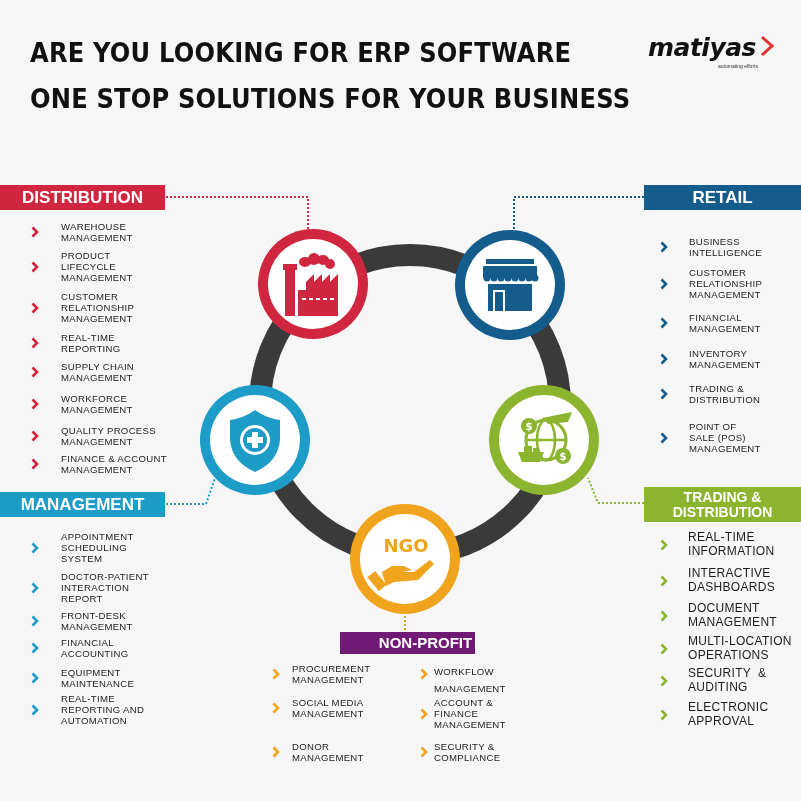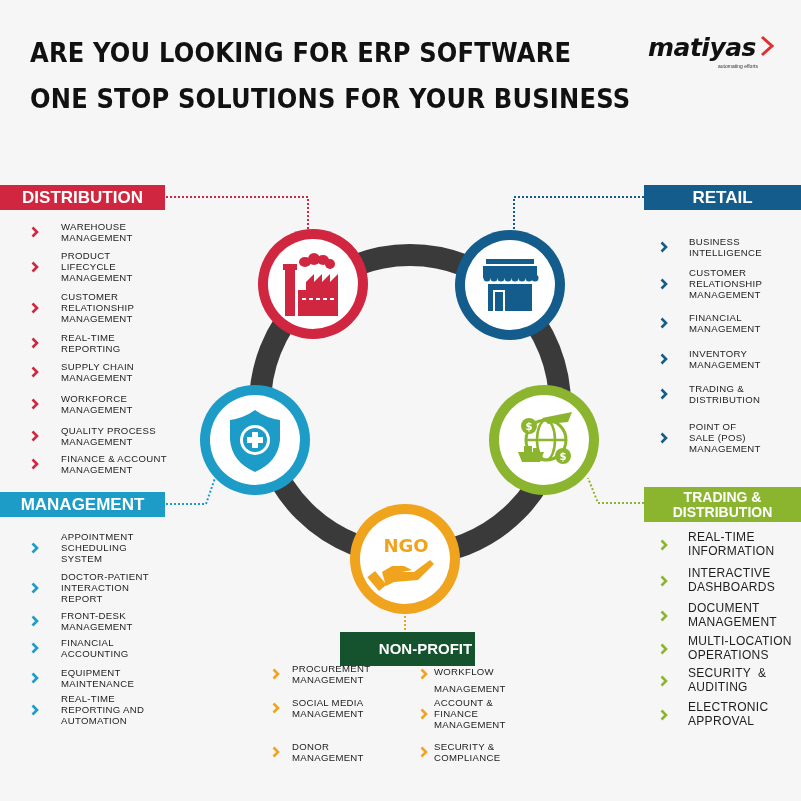--- a/index.html
+++ b/index.html
@@ -13,21 +13,21 @@
   .logo { position:absolute; left:648px; top:33px; width:130px; height:40px; }
   .logo-word { position:absolute; left:0; top:0; font-family:"DejaVu Sans", sans-serif; font-weight:bold; font-style:italic; font-size:25px; color:#111; letter-spacing:-0.5px; }
   .logo-tag { position:absolute; left:70px; top:30px; font-size:5px; color:#333; white-space:nowrap; }
   .logo-chev { position:absolute; left:112px; top:2px; width:14px; height:22px; }
 
   .label { position:absolute; color:#fff; font-weight:bold; display:flex; align-items:center; justify-content:center; text-align:center; line-height:1.05; }
   #lbl-mfg { left:0; top:185px; width:165px; height:25px; background:#d0263f; font-size:17px; }
   #lbl-retail { left:644px; top:185px; width:157px; height:25px; background:#135c8c; font-size:17px; }
   #lbl-health { left:0; top:492px; width:165px; height:25px; background:#1c9cc7; font-size:17px; }
   #lbl-trade { left:644px; top:487px; width:157px; height:35px; background:#8cb52f; font-size:14px; }
-  #lbl-ngo { left:340px; top:632px; width:135px; height:34px; background:#14532d; font-size:15px;padding-left:36px; }
+  #lbl-ngo { left:340px; top:632px; width:135px; height:22px; background:#701a75; font-size:15px;padding-left:36px; }
 
   .list { position:absolute; list-style:none; }
   .item { position:relative; font-size:9.6px; line-height:11.2px; letter-spacing:0.3px; color:#1d1d1d; text-transform:uppercase; }
   .item .chev { position:absolute; width:8px; height:12px; }
   .item .txt { display:block; }
 
   .ring-svg { position:absolute; left:0; top:0; width:801px; height:801px; }
 </style>
 </head>
 <body>

